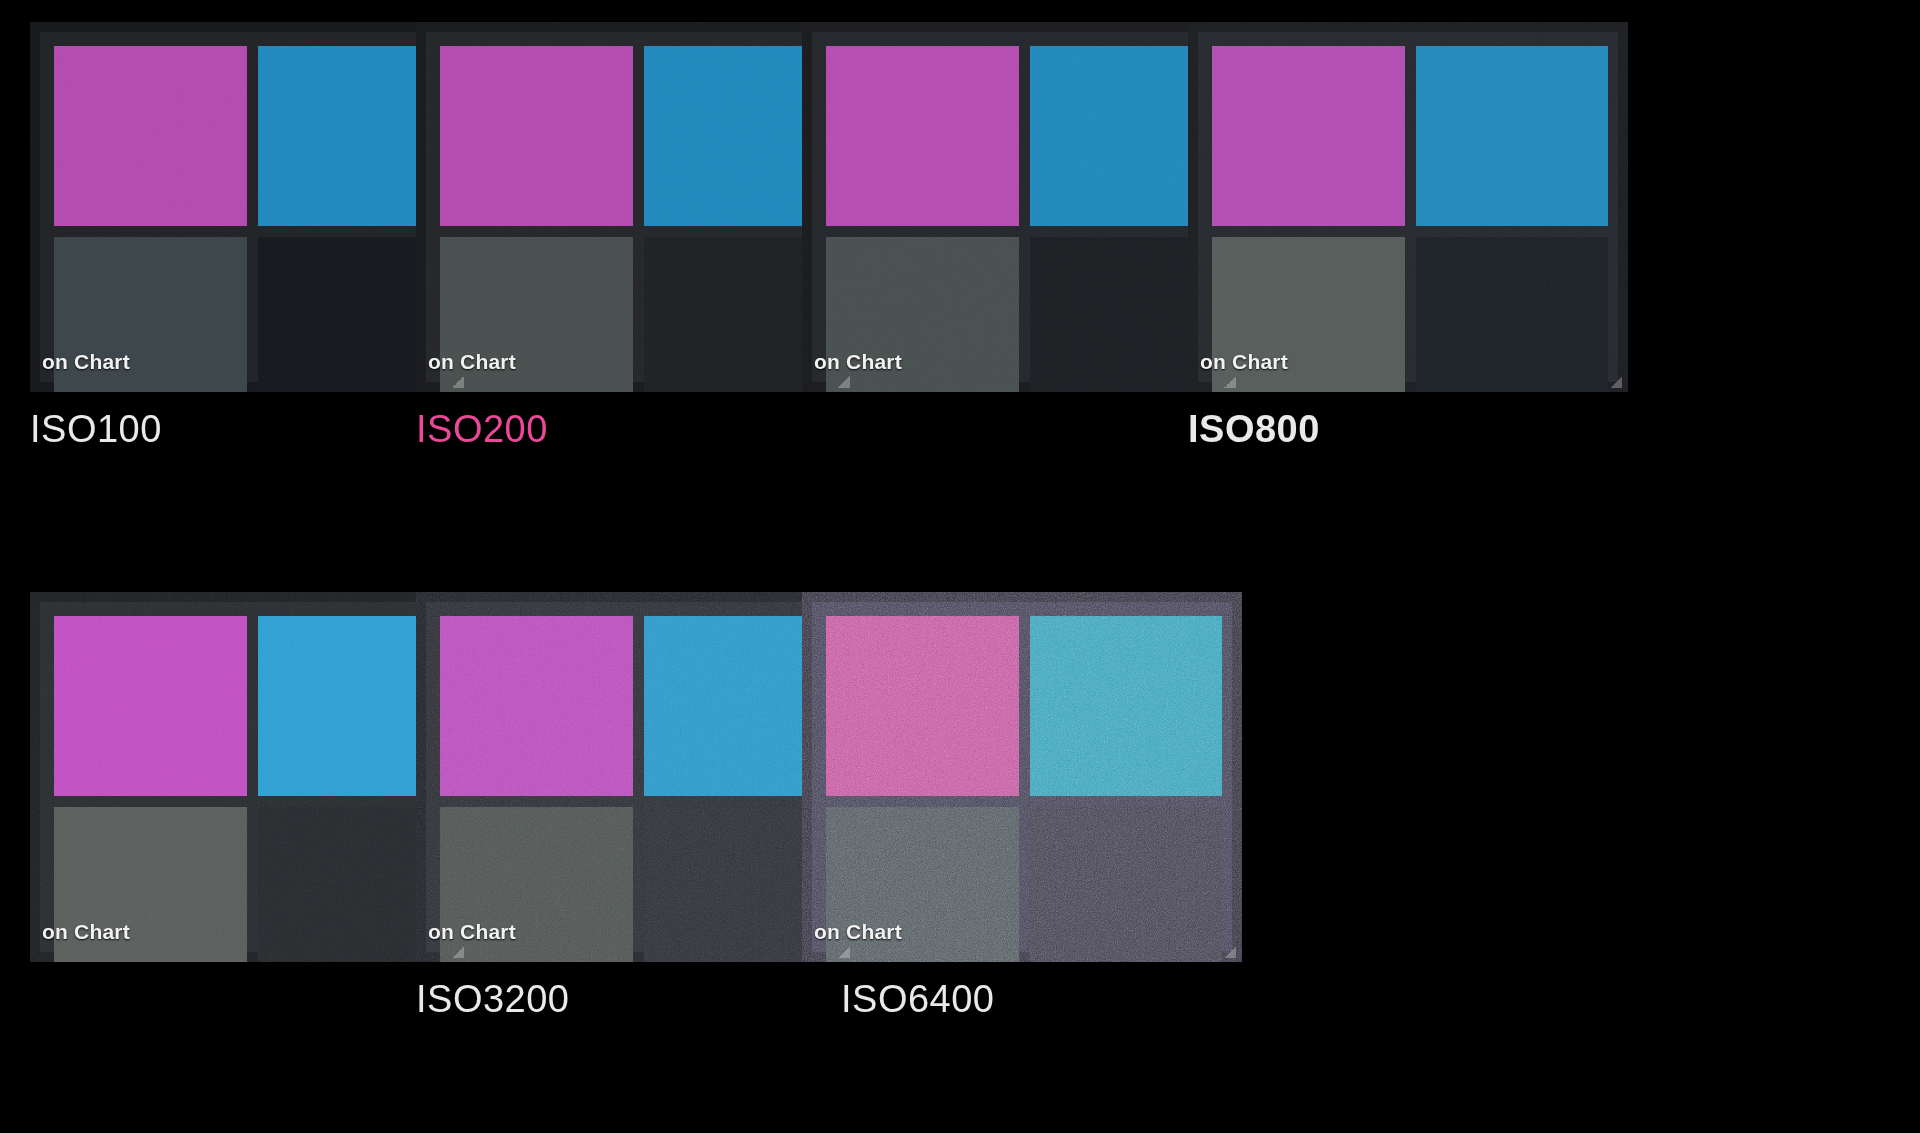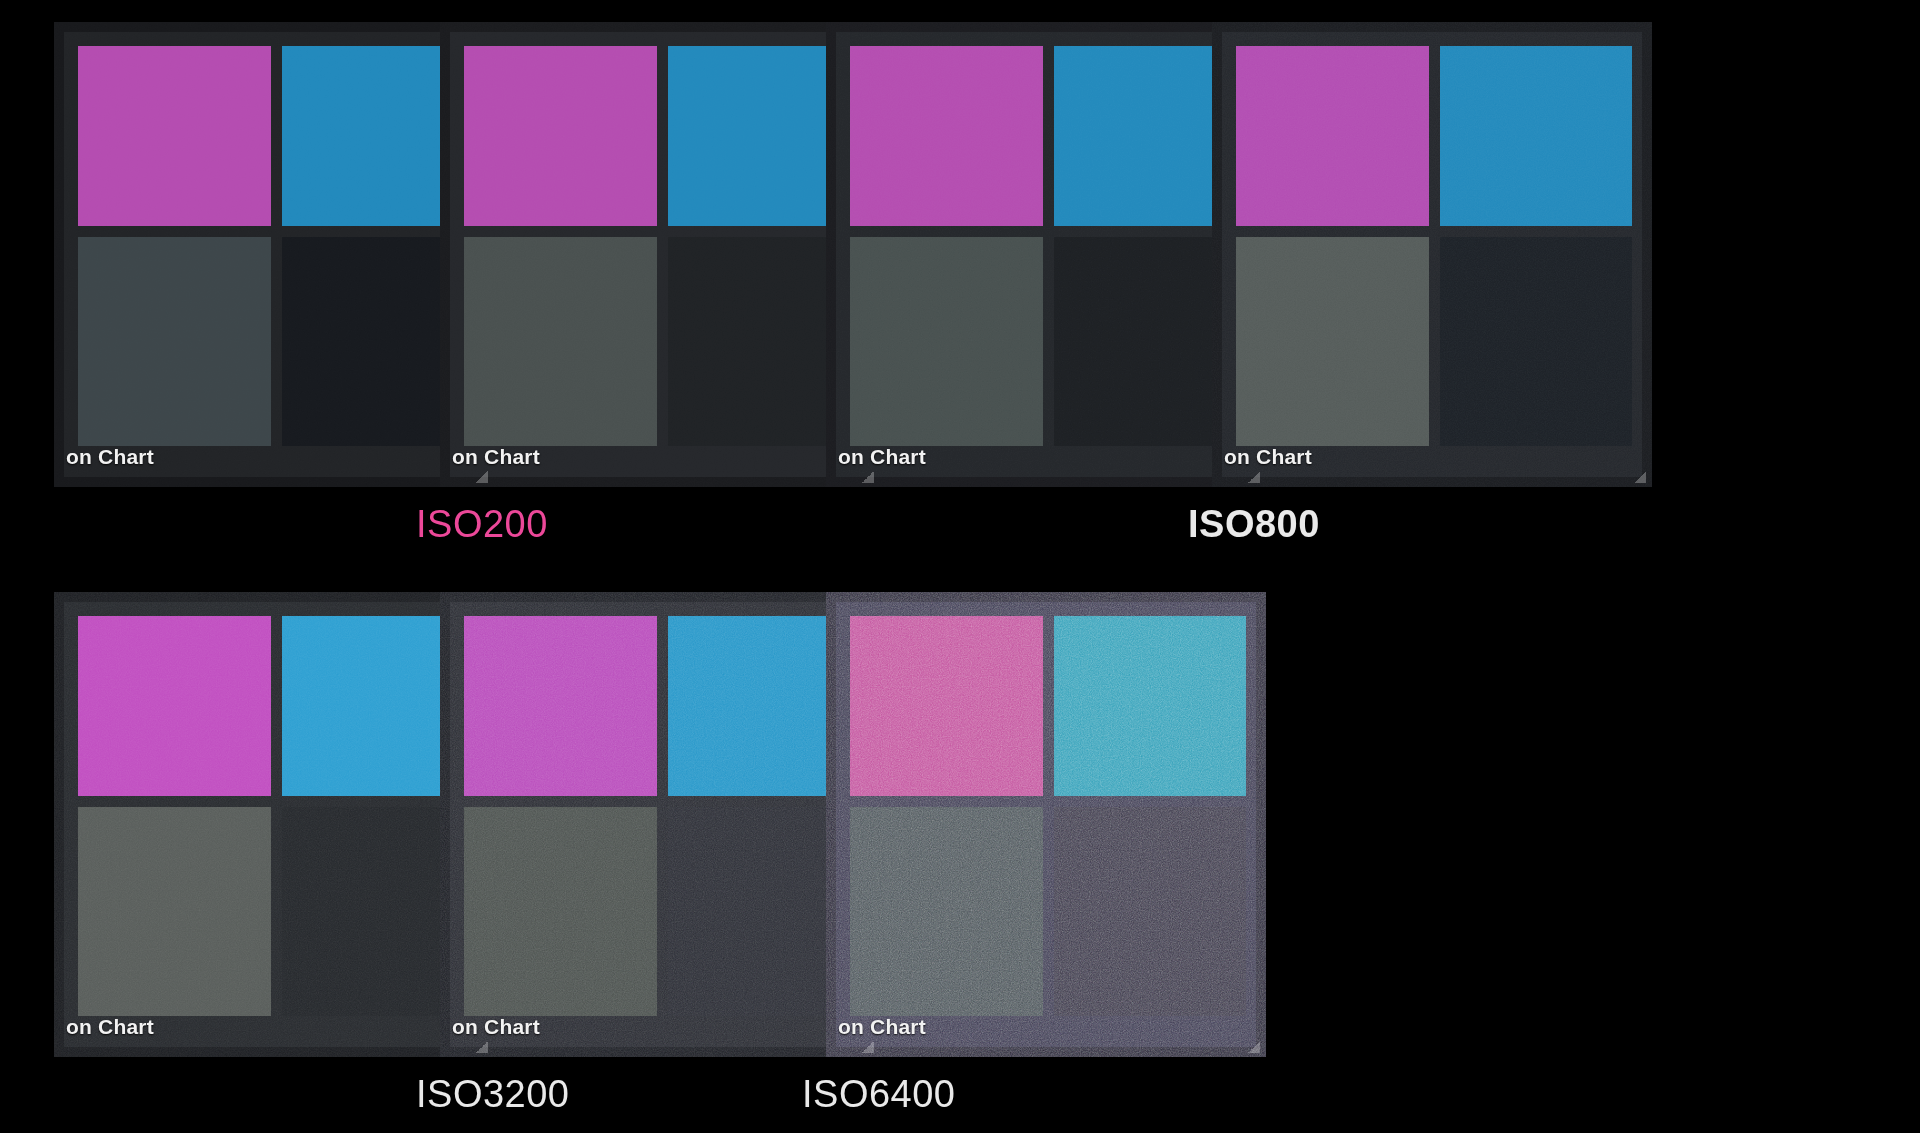--- a/index.html
+++ b/index.html
@@ -25,25 +25,24 @@
   
   .iso-cell {
     position: absolute;
     width: 465px;
   }
 
   
   .chart-photo {
     position: relative;
     width: 440px;
-    height: 465px;
+    height: 370px;
     background: #17181b;
     overflow: hidden;
     box-sizing: border-box;
-    margin-left: 24px;
   }
 
   
   .chart-board {
     position: absolute;
     left: 0;
     top: 0;
     right: 0;
     bottom: 0;
     background: #1f2124;
@@ -125,20 +124,21 @@
             <div class="patch" style="background: rgb(60, 70, 74);"></div>
             <div class="patch" style="background: rgb(22, 25, 30);"></div>
           </div>
         </div>
         <div class="grain" style="opacity: 0.02;"><svg width="440" height="465" xmlns="http://www.w3.org/2000/svg">
             <rect width="440" height="465" filter="url(#grainFilter)" opacity="0.85"></rect>
           </svg></div>
         <div class="on-chart">on Chart</div>
         <div class="corner-tick"></div>
       </div>
+      <div class="iso-caption" style="color: rgb(233, 233, 233);">ISO100</div>
     </div>
     <div class="iso-cell" style="left: 416px; top: 22px;">
       <div class="chart-photo" style="background: rgb(25, 26, 29);">
         <div class="chart-board" style="background: rgb(36, 38, 42); border-color: rgb(25, 26, 29);">
           <div class="patch-grid">
             <div class="patch" style="background: rgb(180, 76, 176);"></div>
             <div class="patch" style="background: rgb(33, 137, 188);"></div>
             <div class="patch" style="background: rgb(73, 80, 79);"></div>
             <div class="patch" style="background: rgb(30, 33, 36);"></div>
           </div>
@@ -230,21 +230,21 @@
             <div class="patch" style="background: rgb(74, 83, 88);"></div>
             <div class="patch" style="background: rgb(58, 55, 72);"></div>
           </div>
         </div>
         <div class="grain" style="opacity: 0.55;"><svg width="440" height="465" xmlns="http://www.w3.org/2000/svg">
             <rect width="440" height="465" filter="url(#grainFilter)" opacity="0.85"></rect>
           </svg></div>
         <div class="on-chart">on Chart</div>
         <div class="corner-tick"></div>
       </div>
-      <div class="iso-caption" style="color: rgb(233, 233, 233);">ISO6400</div>
+      <div class="iso-caption" style="color: rgb(233, 233, 233); margin-left: 39px;">ISO6400</div>
     </div>
   </div>
 
 <svg width="0" height="0" style="position:absolute" aria-hidden="true">
   <defs>
     <filter id="grainFilter" x="0" y="0" width="100%" height="100%">
       <feTurbulence type="fractalNoise" baseFrequency="0.9" numOctaves="3" stitchTiles="stitch" result="n"></feTurbulence>
       <feColorMatrix type="saturate" values="0.35" in="n" result="ns"></feColorMatrix>
       <feComponentTransfer in="ns">
         <feFuncA type="linear" slope="1" intercept="0"></feFuncA>

